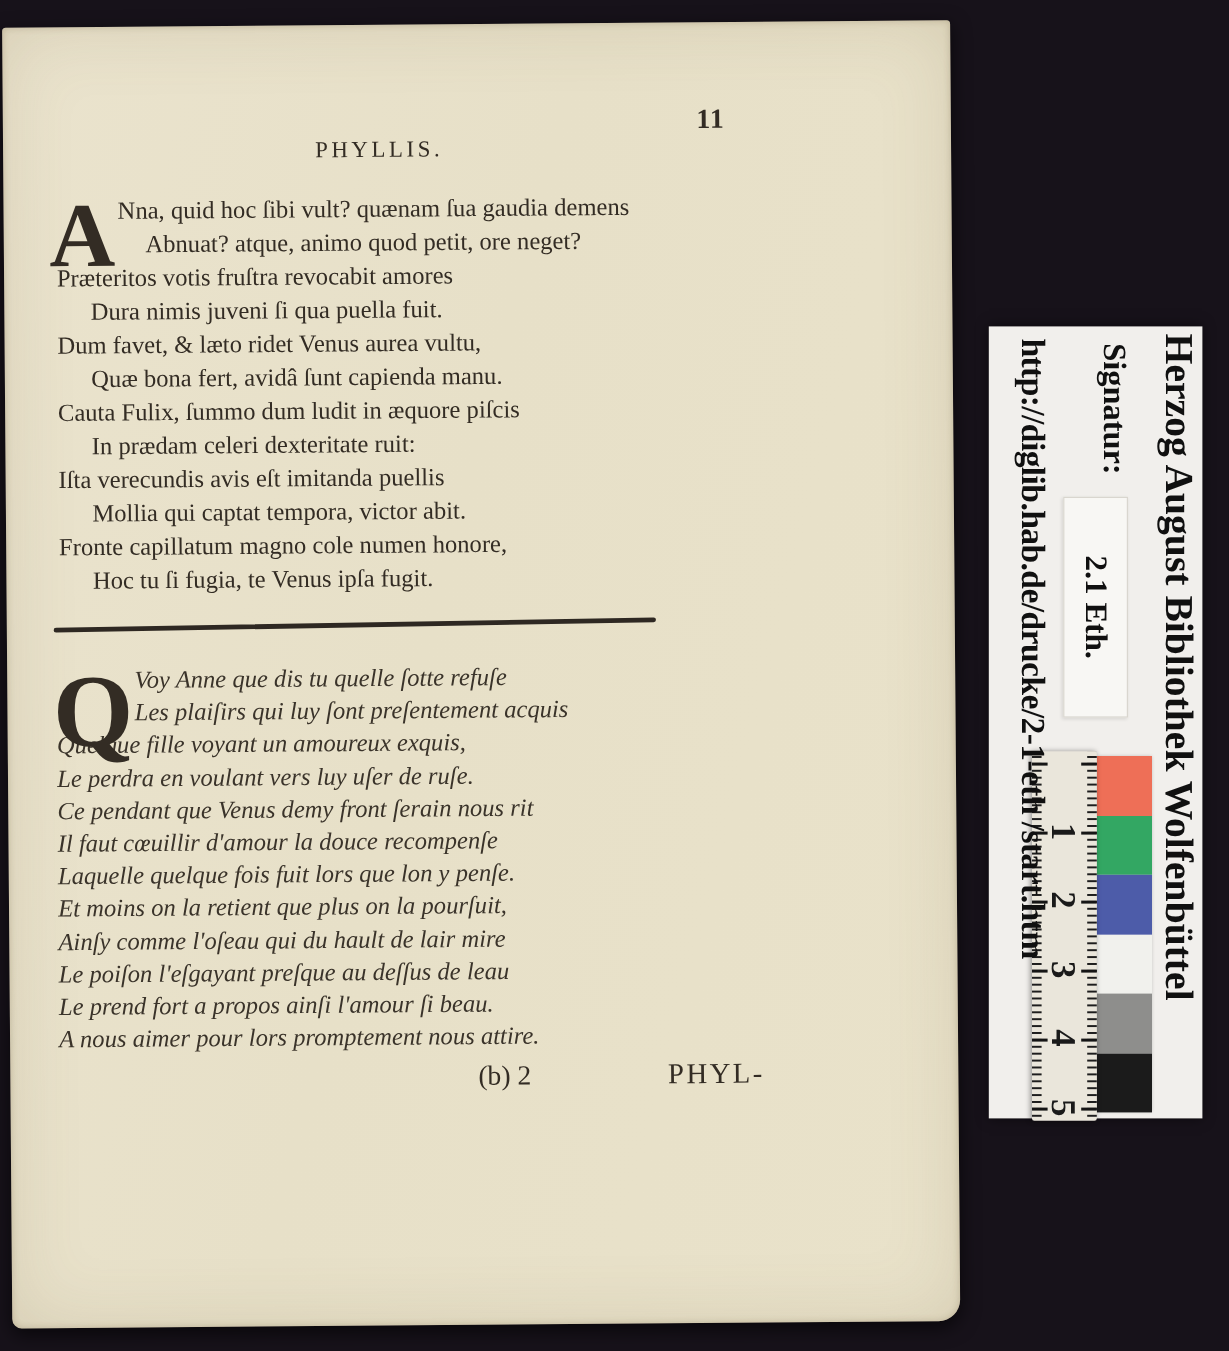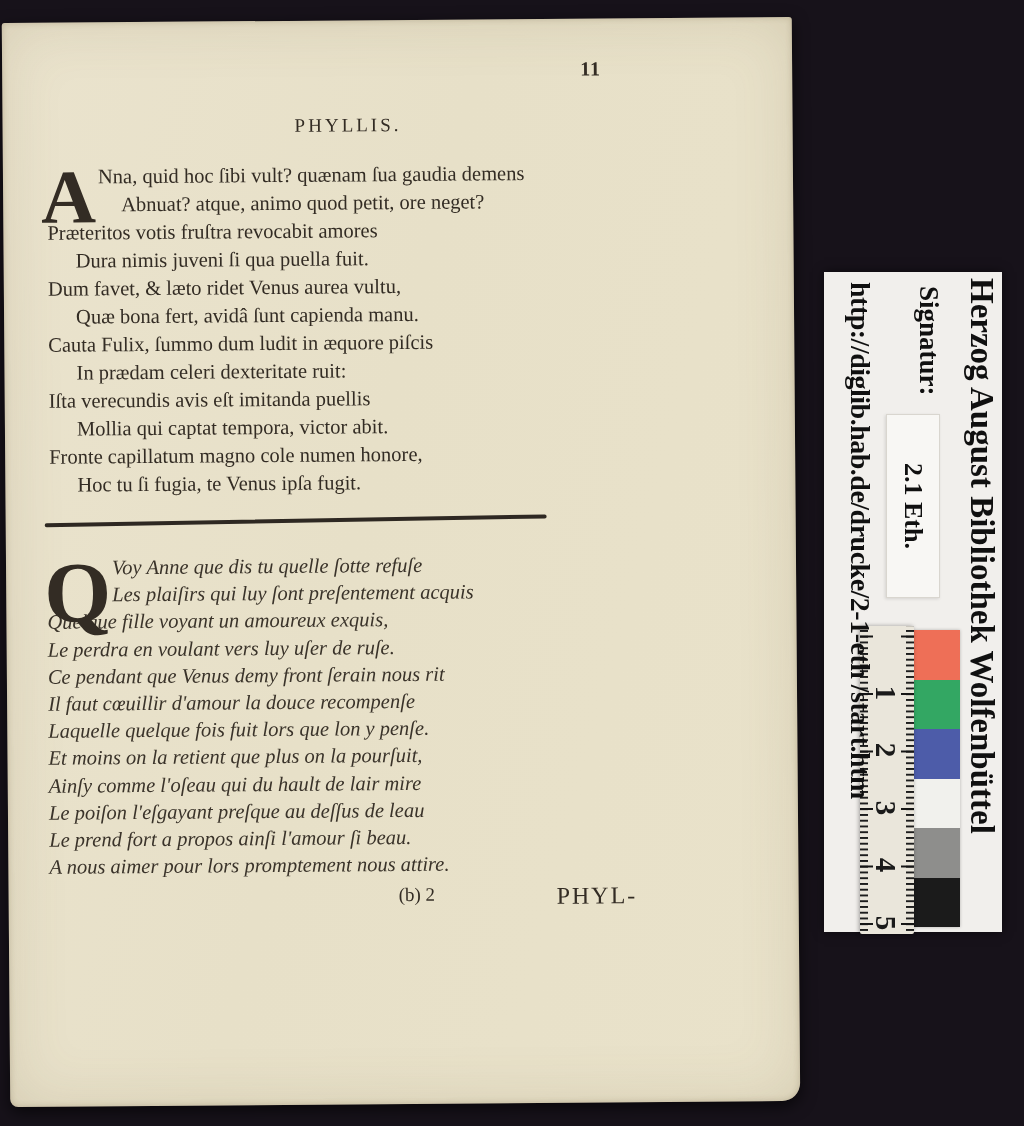--- a/index.html
+++ b/index.html
@@ -12,43 +12,43 @@
   }
   
   .book-page{
     position:absolute;left:6px;top:20px;width:790px;height:1084px;
     background:linear-gradient(105deg,#eae3cd 0%,#e7e0c8 45%,#e9e2ca 100%);
     transform:rotate(-0.45deg);
     border-radius:3px 3px 18px 8px;
     box-shadow:inset 0 0 60px rgba(120,100,60,.16), inset 0 0 6px rgba(90,70,40,.25), 0 5px 16px rgba(0,0,0,.65);
     color:#332c24;
   }
-  .page-number{position:absolute;left:578px;top:39px;font-size:20px;font-weight:bold;letter-spacing:1px;}
-  .page-title{position:absolute;left:260px;top:94px;font-size:19px;letter-spacing:3px;margin-left:32px;}
+  .page-number{position:absolute;left:578px;top:68px;font-size:23px;font-weight:bold;letter-spacing:1px;}
+  .page-title{position:absolute;left:260px;top:94px;font-size:19px;letter-spacing:3px;}
   .poem{position:absolute;width:600px;}
   .poem .line{white-space:nowrap;}
   .latin-poem{left:38px;top:140px;font-size:20.5px;line-height:28px;}
   .latin-poem .dropcap{
     position:absolute;left:0;top:2px;font-size:76px;line-height:0.86;font-weight:bold;
   }
   .latin-poem .l-first{margin-left:57px;}
   .latin-poem .l-second{margin-left:80px;}
   .latin-poem .l-hex{margin-left:6px;}
   .latin-poem .l-pent{margin-left:34px;}
   .divider-rule{
     position:absolute;left:39px;top:498px;width:502px;height:3.5px;
     background:#2e2822;border-radius:2px;transform:rotate(-0.55deg);
   }
   .french-poem{left:36px;top:532px;font-size:20.5px;line-height:27.2px;font-style:italic;color:#3a332a;}
   .french-poem .dropcap{
     position:absolute;left:2px;top:4px;font-size:86px;line-height:0.8;font-weight:bold;font-style:normal;color:#332c24;
   }
   .french-poem .l-first{margin-left:70px;}
   .french-poem .l-rest{margin-left:5px;}
-  .sig-mark{position:absolute;left:390px;top:864px;font-size:19px;}
+  .sig-mark{position:absolute;left:390px;top:864px;font-size:23px;}
   .catchword{position:absolute;left:548px;top:864px;font-size:24px;letter-spacing:2px;}
   
   .label-strip{
     position:absolute;left:1002px;top:272px;width:660px;height:178px;
     transform:rotate(90deg);transform-origin:0 0;
     background:#f1efec;
     box-shadow:0 0 10px rgba(0,0,0,.55);
     color:#101010;
   }
   .strip-title{

